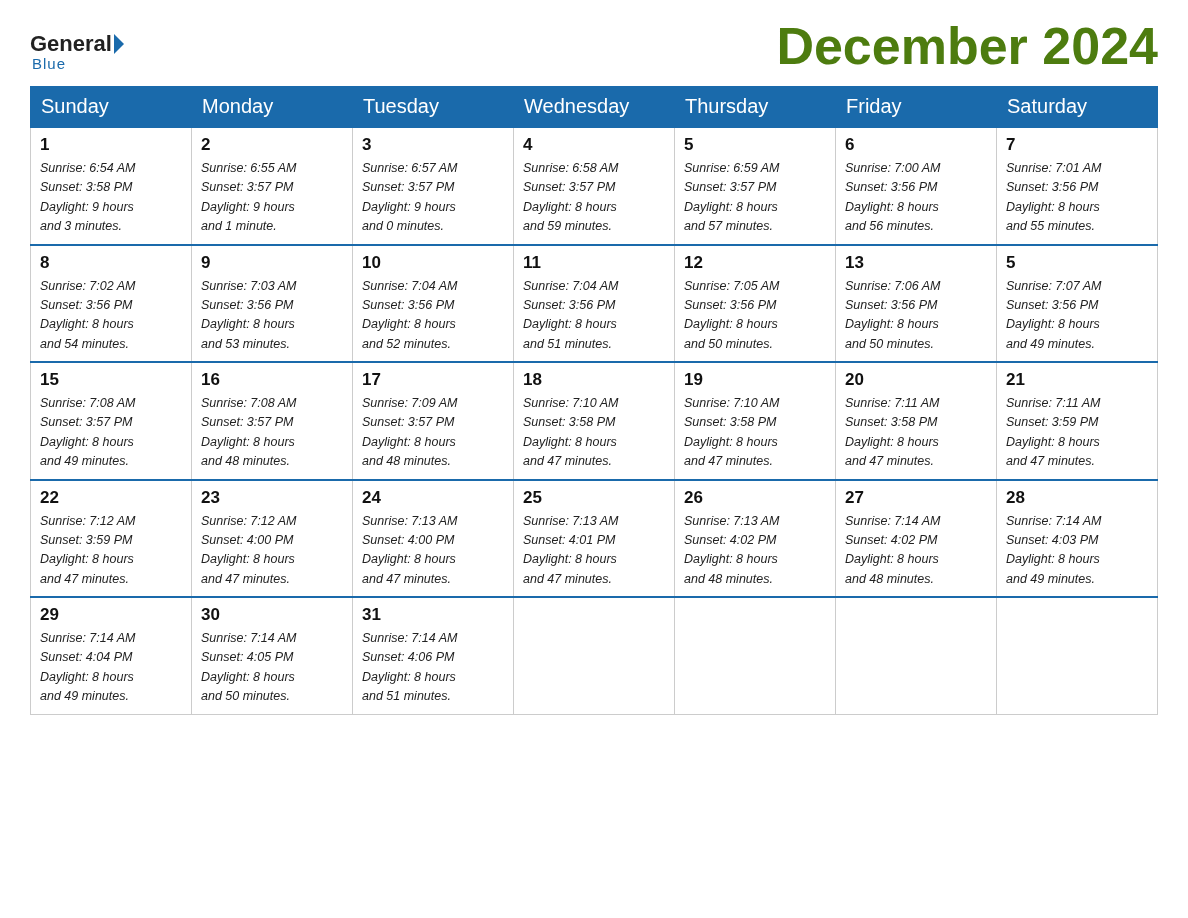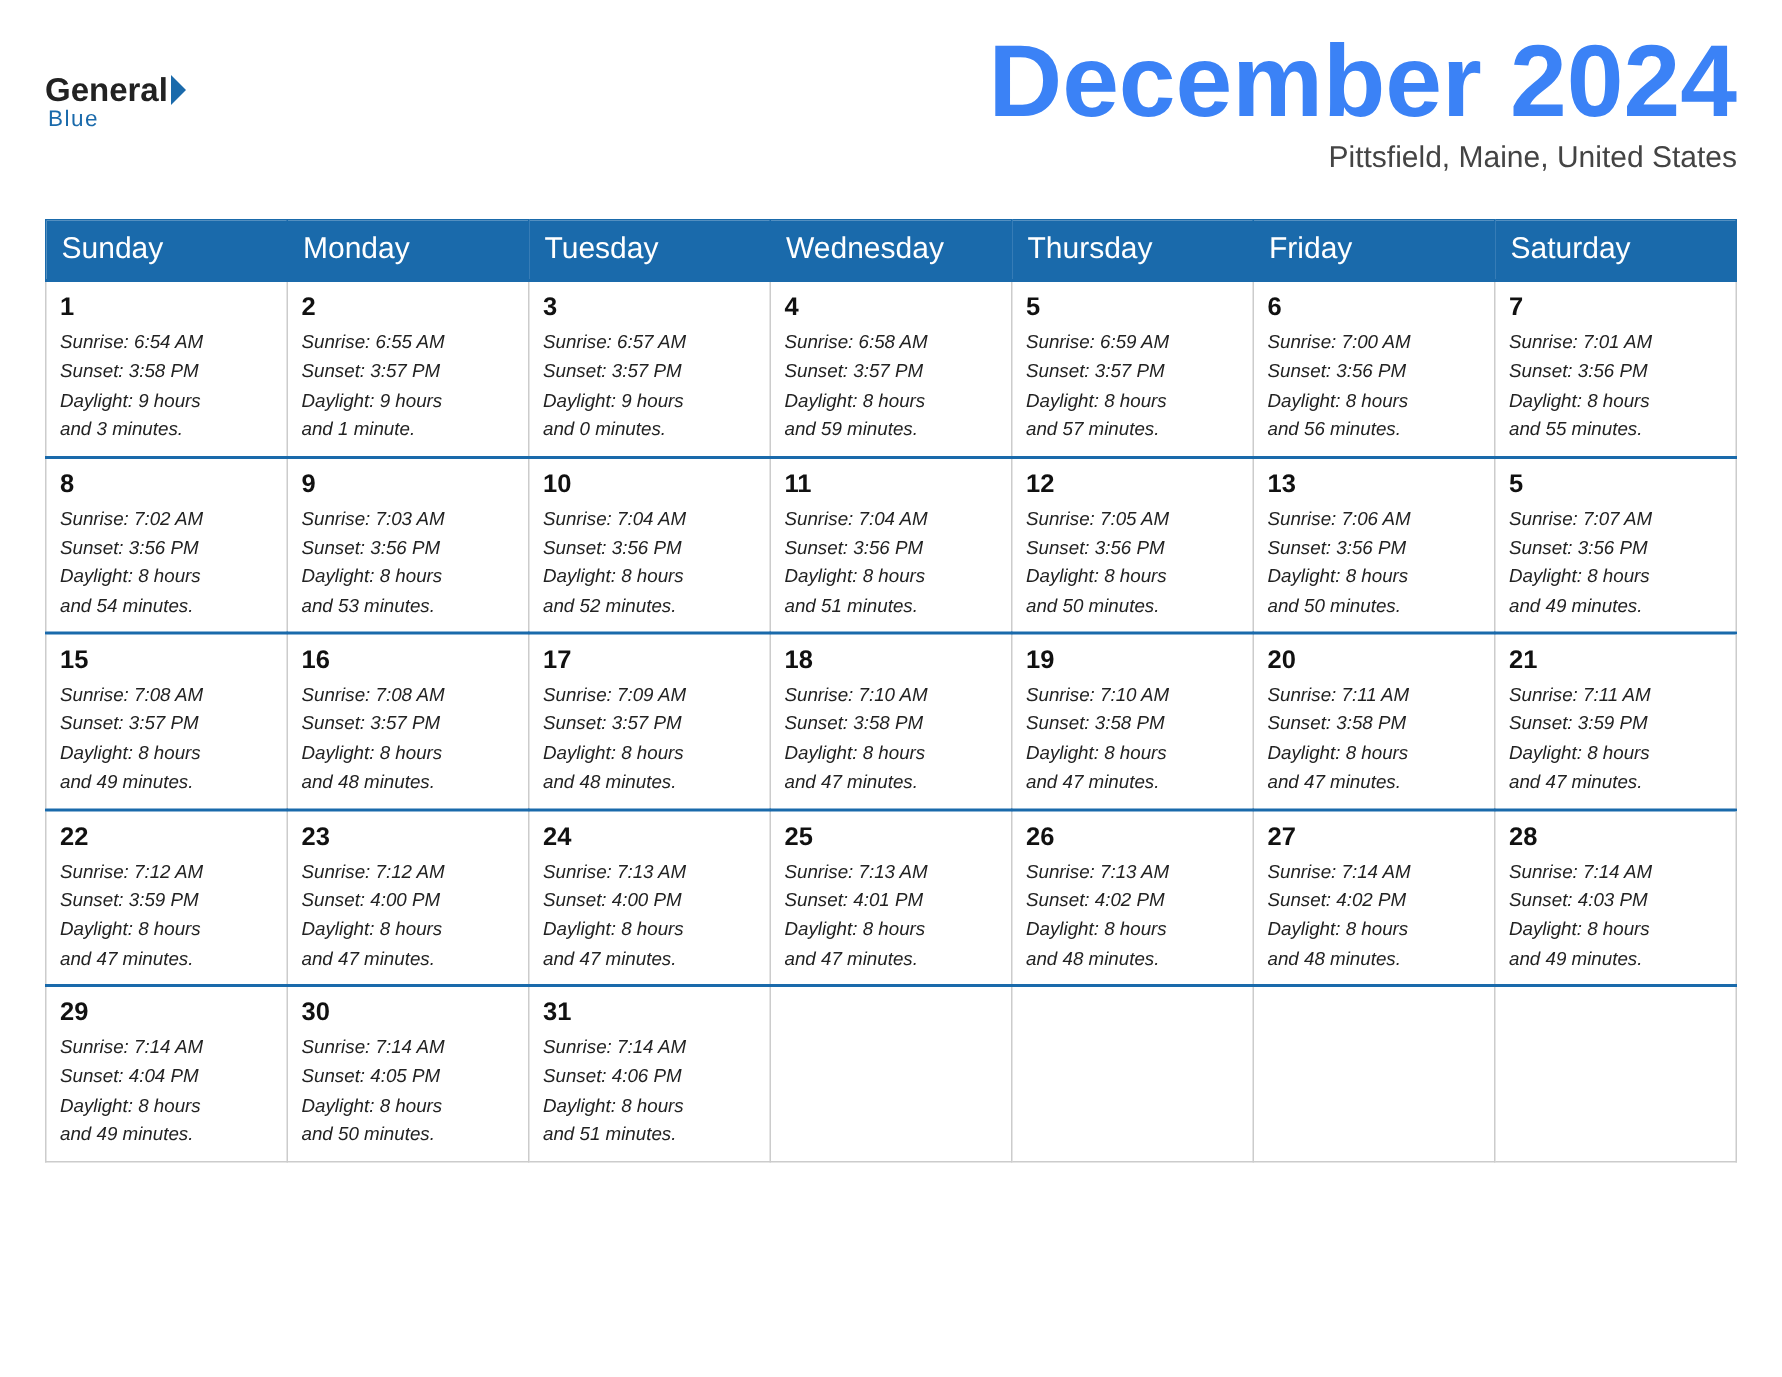--- a/index.html
+++ b/index.html
@@ -7,22 +7,22 @@
       font-family: Arial, sans-serif;
       background: #fff;
       color: #222;
       padding: 20px 30px;
       width: 1188px;
       min-height: 918px;
     }
     .header {
       display: flex;
       justify-content: space-between;
-      align-items: center;
-      margin-bottom: 29px;
+      align-items: flex-end;
+      margin-bottom: 14px;
     }
     .logo {
       display: flex;
       flex-direction: column;
       align-items: flex-start;
     }
     .logo-text {
       display: flex;
       align-items: center;
       font-size: 22px;
@@ -45,23 +45,23 @@
       color: #1a6aab;
       font-size: 15px;
       font-weight: normal;
       margin-left: 2px;
       letter-spacing: 1px;
     }
     .title-section {
       text-align: right;
     }
     .month-title {
-      font-size: 68px;
+      font-size: 52px;
       font-weight: bold;
-      color: #3b82f6;
+      color: #4d7c0f;
       line-height: 1;
     }
     .location-title {
       font-size: 20px;
       color: #444;
       margin-top: 6px;
     }
     .calendar {
       width: 100%;
       border-collapse: collapse;
@@ -109,21 +109,20 @@
 <div class="header">
   <div class="logo">
     <div class="logo-text">
       <span class="logo-general">General</span>
       <span class="logo-arrow"></span>
     </div>
     <span class="logo-subtitle">Blue</span>
   </div>
   <div class="title-section">
     <div class="month-title">December 2024</div>
-    <div class="location-title">Pittsfield, Maine, United States</div>
   </div>
 </div>
 
 <table class="calendar">
   <thead>
     <tr>
     <th>Sunday</th>
         <th>Monday</th>
         <th>Tuesday</th>
         <th>Wednesday</th>

